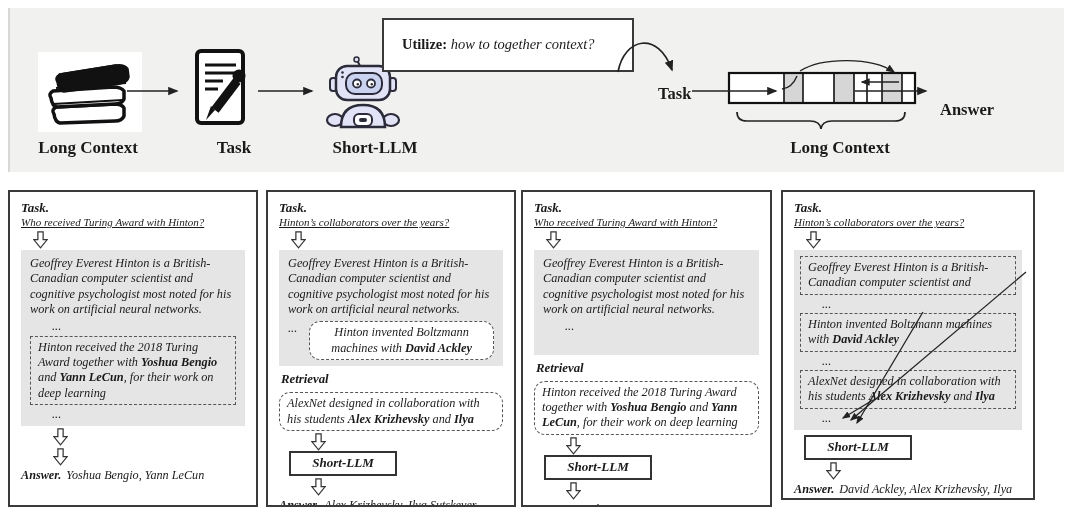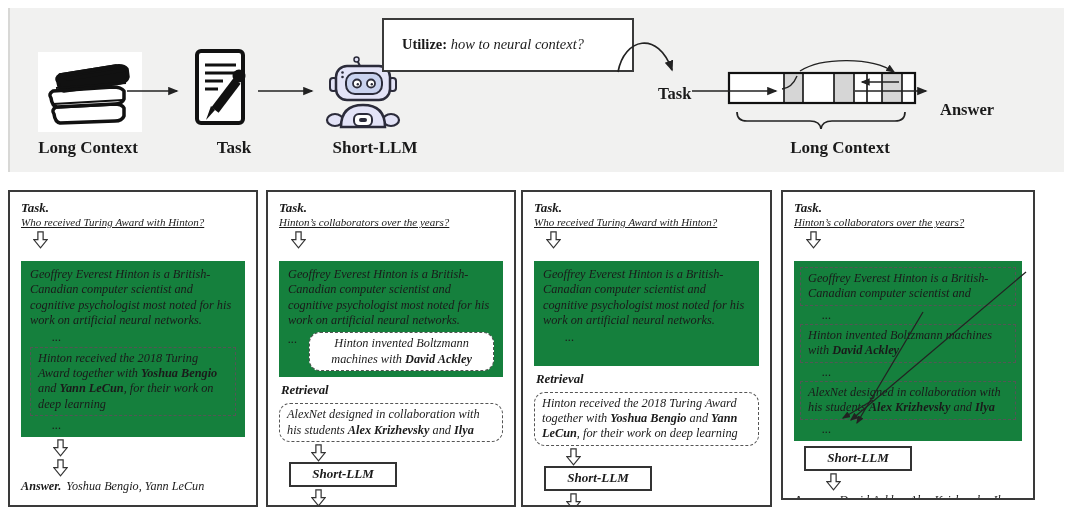--- a/index.html
+++ b/index.html
@@ -23,21 +23,21 @@
   .panel{position:absolute;top:190px;height:317px;background:#fff;border:2px solid #3a3a3a;
          box-sizing:border-box;padding:8px 11px;font-size:12.3px;line-height:1.25;overflow:hidden;font-style:italic;}
   #p1{left:8px;width:250px;}
   #p2{left:266px;width:250px;}
   #p3{left:521px;width:251px;}
   #p4{left:781px;width:254px;height:310px;}
   .task-heading{font-weight:bold;font-size:13px;}
   .question{font-size:11px;text-decoration:underline;white-space:nowrap;margin-bottom:1px;}
   .harrow{display:block;margin:1px 0 1px 12px;}
   .harrow.mid{margin-left:32px;margin-top:2px;margin-bottom:0;}
-  .graybox{background:#15803d;padding:6px 9px;margin-top:12px;}
+  .graybox{background:#e5e5e5;padding:6px 9px;margin-top:1px;}
   .dashedbox{border:1.2px dashed #555;padding:3px 7px;background:#fff0;}
   .rounded{border-radius:11px;text-align:center;background:#fff;}
   .ell{display:block;margin:3px 0 3px 22px;line-height:1;}
   .ell-inline{margin-right:6px;}
   .retrieval{font-weight:bold;font-size:12.8px;margin:6px 0 4px 2px;}
   .llmbox{border:2px solid #333;font-weight:bold;text-align:center;width:104px;
           padding:2px 0 3px 0;font-size:13px;background:#fff;margin-left:10px;position:relative;}
   .answer-line{margin-top:2px;font-size:12.2px;}
   .answer-line b{font-weight:bold;}
   .answer-text{margin-left:5px;}
@@ -107,21 +107,21 @@
         <circle cx="47.8" cy="28.2" r="1.2" fill="#2b2b3a"></circle>
       <ellipse cx="11" cy="64" rx="8" ry="6" fill="#e3e3f7" stroke="#2b2b3a" stroke-width="2.2"></ellipse>
       <ellipse cx="67" cy="64" rx="8" ry="6" fill="#e3e3f7" stroke="#2b2b3a" stroke-width="2.2"></ellipse>
       <path d="M17 71 Q17 49 39 49 Q61 49 61 71 Z" fill="#e3e3f7" stroke="#2b2b3a" stroke-width="2.5"></path>
       <rect x="30" y="58" width="18" height="12" rx="5" fill="#fff" stroke="#2b2b3a" stroke-width="2"></rect>
       <rect x="35" y="62" width="8" height="4" rx="2" fill="#2b2b3a"></rect>
     </svg>
     <div class="abs icon-label" style="left:306px;top:130px;width:118px">Short-LLM</div>
 
     <div class="bubble">
-      <div><b>Utilize:</b><i> how to neural context?</i></div>
+      <div><b>Utilize:</b><i> how to together context?</i></div>
     </div>
 
     <svg class="abs" style="left:600px;top:20px" width="80" height="60" viewBox="0 0 80 60">
       <path d="M8 44 C14 10, 48 2, 62 42" fill="none" stroke="#222" stroke-width="1.7" marker-end="url(#mArrow)"></path>
     </svg>
 
     <div class="abs flow-label" style="left:648px;top:76px">Task</div>
 
     <svg class="abs" style="left:682px;top:50px" width="263" height="85" viewBox="0 0 263 85">
 

